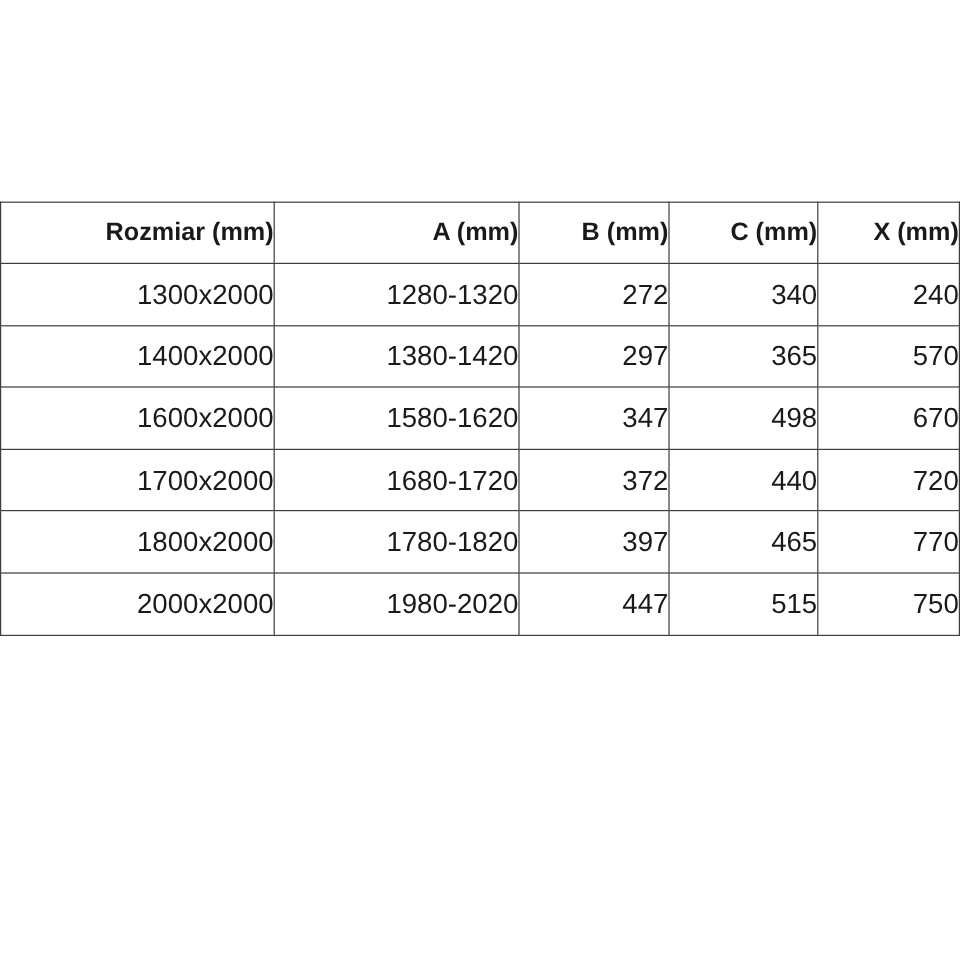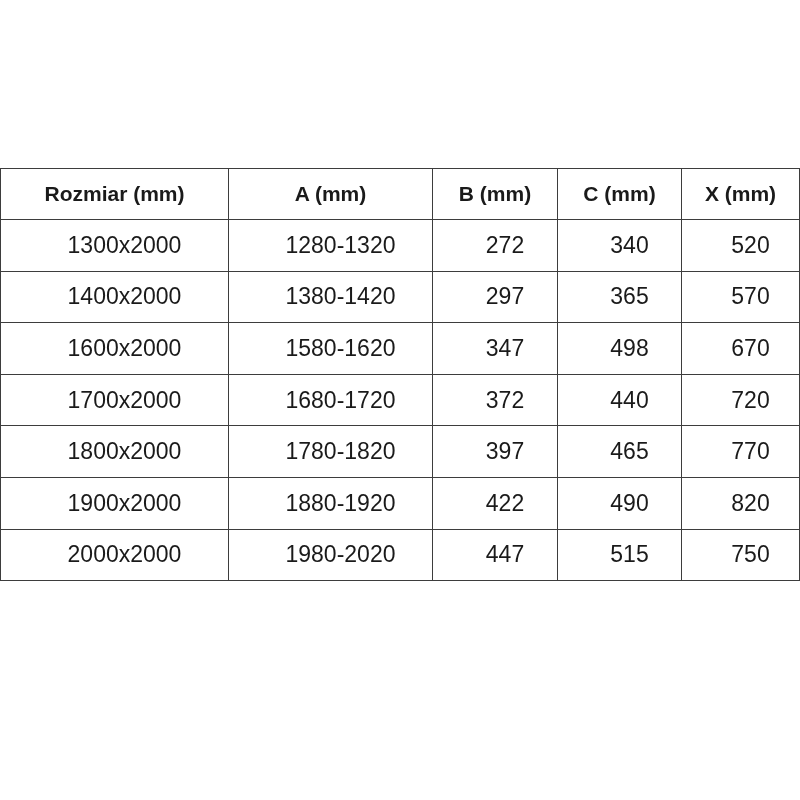--- a/index.html
+++ b/index.html
@@ -22,21 +22,21 @@
     top: 168px;
     left: 0;
     width: 799px;
     border-collapse: collapse;
     table-layout: fixed;
     background: #ffffff;
   }
   table.size-table th,
   table.size-table td {
     border: 1px solid #3d3d3d;
-    text-align: center;
+    text-align: right;
     vertical-align: middle;
     color: #1a1a1a;
     padding: 0;
     overflow: hidden;
     white-space: nowrap;
   }
   table.size-table th {
     height: 50px;
     font-size: 21px;
     font-weight: bold;
@@ -73,21 +73,21 @@
         <th>C (mm)</th>
         <th>X (mm)</th>
       </tr>
     </thead>
     <tbody id="table-body">
         <tr>
           <td>1300x2000</td>
           <td>1280-1320</td>
           <td>272</td>
           <td>340</td>
-          <td>520</td>
+          <td>240</td>
         </tr>
         <tr>
           <td>1400x2000</td>
           <td>1380-1420</td>
           <td>297</td>
           <td>365</td>
           <td>570</td>
         </tr>
         <tr>
           <td>1600x2000</td>
@@ -104,27 +104,20 @@
           <td>720</td>
         </tr>
         <tr>
           <td>1800x2000</td>
           <td>1780-1820</td>
           <td>397</td>
           <td>465</td>
           <td>770</td>
         </tr>
         <tr>
-          <td>1900x2000</td>
-          <td>1880-1920</td>
-          <td>422</td>
-          <td>490</td>
-          <td>820</td>
-        </tr>
-        <tr>
           <td>2000x2000</td>
           <td>1980-2020</td>
           <td>447</td>
           <td>515</td>
           <td>750</td>
         </tr>
       </tbody>
   </table>
 </div>
 

